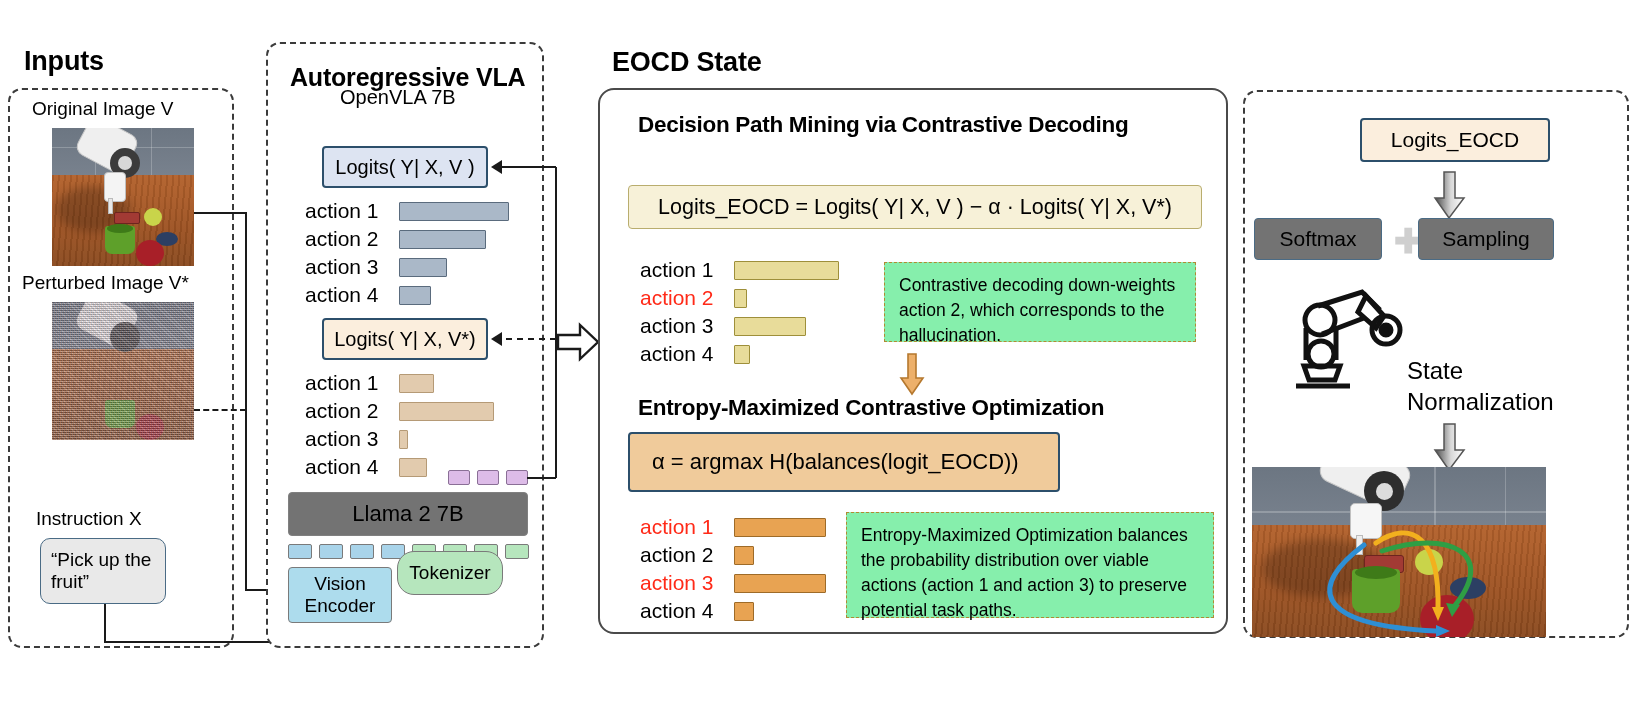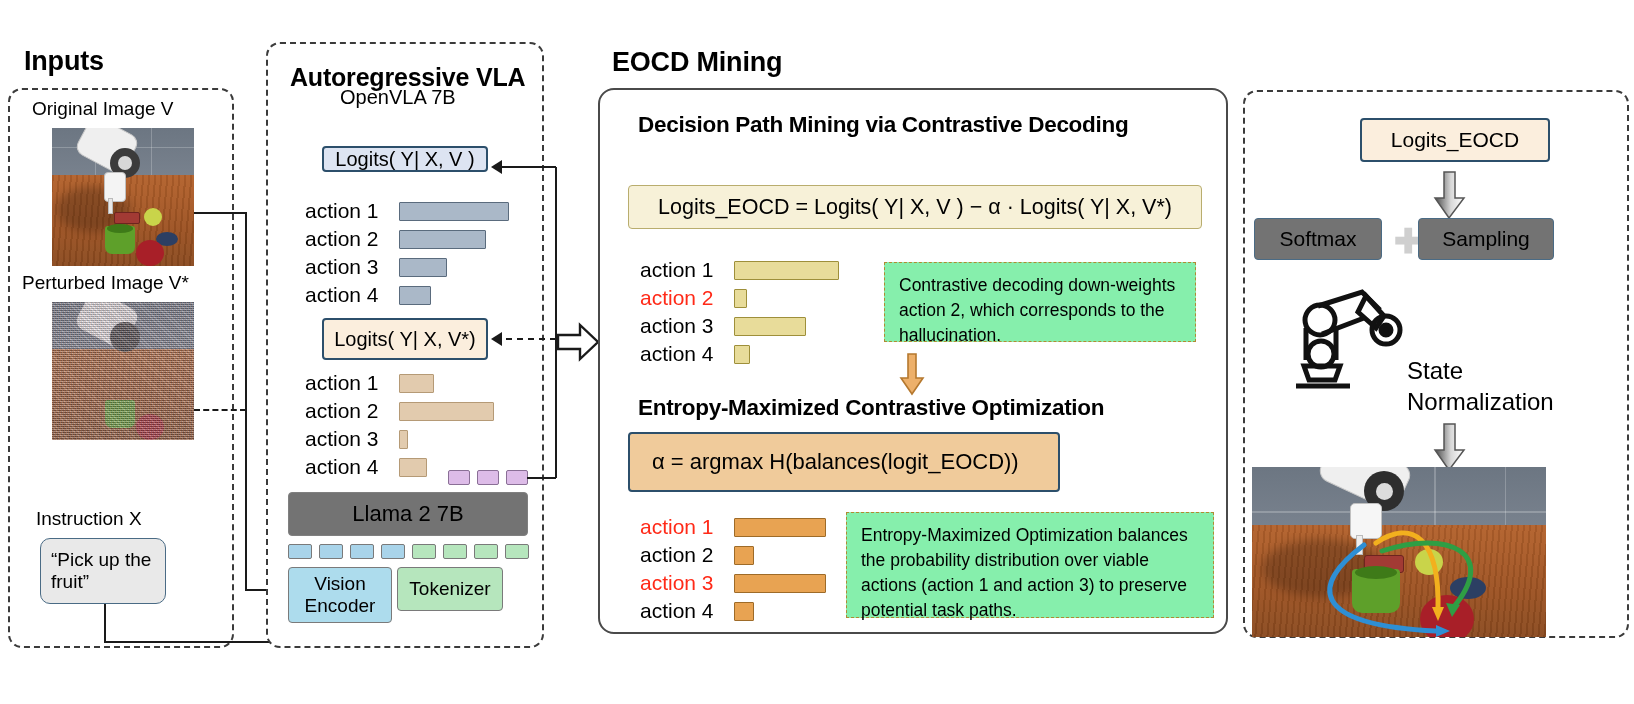--- a/index.html
+++ b/index.html
@@ -217,21 +217,21 @@
 <div class="ln h" style="left:245px; top:589px; width:36px;"></div>
 <div class="arrowhead-r" style="left:280px; top:583px;"></div>
 
 <div class="ln dash-h" style="left:194px; top:409px; width:52px;"></div>
 
 <div class="dashed-panel" style="left:266px; top:42px; width:278px; height:606px;"></div>
 
 <div class="abs hdr-bold" style="left:290px; top:63px; font-size:25px;">Autoregressive VLA</div>
 <div class="abs" style="left:340px; top:86px; font-size:20px;">OpenVLA 7B</div>
 
-<div class="box box-blue" style="left:322px; top:146px; width:166px; height:26px;">Logits( Y| X, V )</div>
+<div class="box box-blue" style="left:322px; top:146px; width:166px; height:42px;">Logits( Y| X, V )</div>
 
 <div class="bar-row" style="left:305px; top:199px;">
   <span class="bar-label">action 1</span>
   <span class="bar bar-blue" style="width:110px;"></span>
 </div>
 <div class="bar-row" style="left:305px; top:227px;">
   <span class="bar-label">action 2</span>
   <span class="bar bar-blue" style="width:87px;"></span>
 </div>
 <div class="bar-row" style="left:305px; top:255px;">
@@ -278,27 +278,27 @@
 <div class="chip chip-blue" style="left:288px; top:544px; width:24px;"></div>
 <div class="chip chip-blue" style="left:319px; top:544px; width:24px;"></div>
 <div class="chip chip-blue" style="left:350px; top:544px; width:24px;"></div>
 <div class="chip chip-blue" style="left:381px; top:544px; width:24px;"></div>
 <div class="chip chip-green" style="left:412px; top:544px; width:24px;"></div>
 <div class="chip chip-green" style="left:443px; top:544px; width:24px;"></div>
 <div class="chip chip-green" style="left:474px; top:544px; width:24px;"></div>
 <div class="chip chip-green" style="left:505px; top:544px; width:24px;"></div>
 
 <div class="box box-vision" style="left:288px; top:567px; width:104px; height:56px; font-size:19px;">Vision Encoder</div>
-<div class="box box-token" style="left:397px; top:567px; width:106px; height:44px; font-size:19px;">Tokenizer</div>
+<div class="box box-token" style="left:397px; top:551px; width:106px; height:44px; font-size:19px;border-radius:17px;">Tokenizer</div>
 
 <svg class="abs" style="left:556px; top:322px;" width="44" height="40" viewBox="0 0 44 40">
   <polygon points="2,13 24,13 24,3 42,20 24,37 24,27 2,27" fill="#ffffff" stroke="#1a1a1a" stroke-width="2.4"></polygon>
 </svg>
 
-<div class="abs hdr-bold" style="left:612px; top:47px;">EOCD Mining</div>
+<div class="abs hdr-bold" style="left:612px; top:47px;">EOCD State</div>
 
 <div class="solid-panel" style="left:598px; top:88px; width:630px; height:546px;"></div>
 
 <div class="abs sec-title" style="left:638px; top:112px;">Decision Path Mining via Contrastive Decoding</div>
 
 <div class="box box-cream" style="left:628px; top:185px; width:574px; height:44px; font-size:21.5px;">Logits_EOCD = Logits( Y| X, V ) − α · Logits( Y| X, V*)</div>
 
 <div class="bar-row" style="left:640px; top:258px;">
   <span class="bar-label">action 1</span>
   <span class="bar bar-yellow" style="width:105px;"></span>

